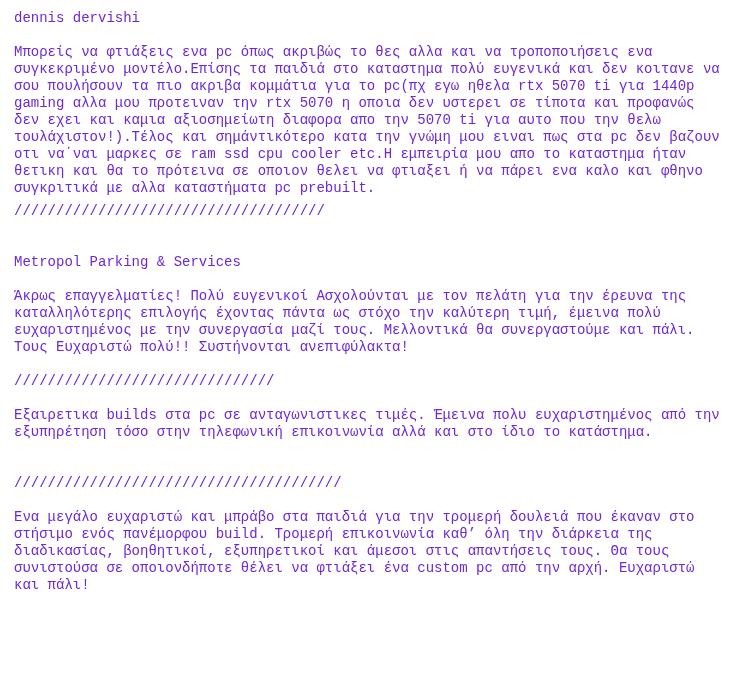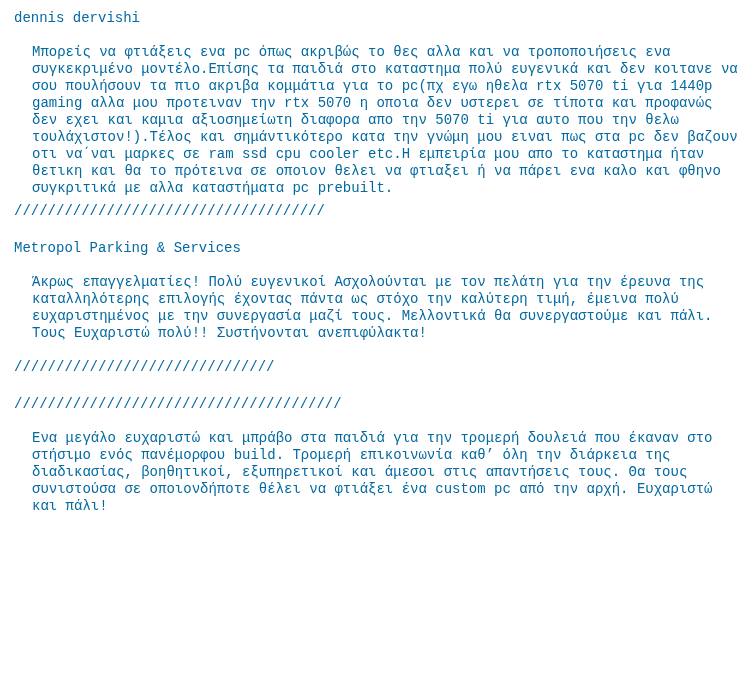--- a/index.html
+++ b/index.html
@@ -13,39 +13,38 @@
     overflow: hidden;
   }
   .doc {
     box-sizing: border-box;
     width: 750px;
     height: 695px;
     padding: 10px 14px 0 14px;
     font-family: "Liberation Mono", "DejaVu Sans Mono", monospace;
     font-size: 14px;
     line-height: 17px;
-    color: #0369a1;
+    color: #6d28d9;
   }
   .author {
     white-space: pre;
   }
   .review-body {
     margin-top: 17px;
     white-space: pre;
-    margin-left: 18px;
   }
   .sep {
     white-space: pre;
     letter-spacing: 0;
   }
   
   .m0  { margin-top: 0; }
   .m6  { margin-top: 6px; }    
   .m17 { margin-top: 17px; }   
-  .m34 { margin-top: 20px; }   
+  .m34 { margin-top: 34px; }   
 </style>
 </head>
 <body>
 
 <div class="doc">
 
   <div class="author m0">dennis dervishi</div>
   <div class="review-body">Μπορείς να φτιάξεις ενα pc όπως ακριβώς το θες αλλα και να τροποποιήσεις ενα
 συγκεκριμένο μοντέλο.Επίσης τα παιδιά στο καταστημα πολύ ευγενικά και δεν κοιτανε να
 σου πουλήσουν τα πιο ακριβα κομμάτια για το pc(πχ εγω ηθελα rtx 5070 ti για 1440p
@@ -59,20 +58,22 @@
   <div class="sep m6">/////////////////////////////////////</div>
 
   <div class="author m34">Metropol Parking &amp; Services</div>
   <div class="review-body">Άκρως επαγγελματίες! Πολύ ευγενικοί Ασχολούνται με τον πελάτη για την έρευνα της
 καταλληλότερης επιλογής έχοντας πάντα ως στόχο την καλύτερη τιμή, έμεινα πολύ
 ευχαριστημένος με την συνεργασία μαζί τους. Μελλοντικά θα συνεργαστούμε και πάλι.
 Τους Ευχαριστώ πολύ!! Συστήνονται ανεπιφύλακτα!</div>
 
   <div class="sep m17">///////////////////////////////</div>
 
+  <div class="review-body">Εξαιρετικα builds στα pc σε ανταγωνιστικες τιμές. Έμεινα πολυ ευχαριστημένος από την
+εξυπηρέτηση τόσο στην τηλεφωνική επικοινωνία αλλά και στο ίδιο το κατάστημα.</div>
 
   <div class="sep m34">///////////////////////////////////////</div>
 
   <div class="review-body">Ενα μεγάλο ευχαριστώ και μπράβο στα παιδιά για την τρομερή δουλειά που έκαναν στο
 στήσιμο ενός πανέμορφου build. Τρομερή επικοινωνία καθ’ όλη την διάρκεια της
 διαδικασίας, βοηθητικοί, εξυπηρετικοί και άμεσοι στις απαντήσεις τους. Θα τους
 συνιστούσα σε οποιονδήποτε θέλει να φτιάξει ένα custom pc από την αρχή. Ευχαριστώ
 και πάλι!</div>
 
 </div>

